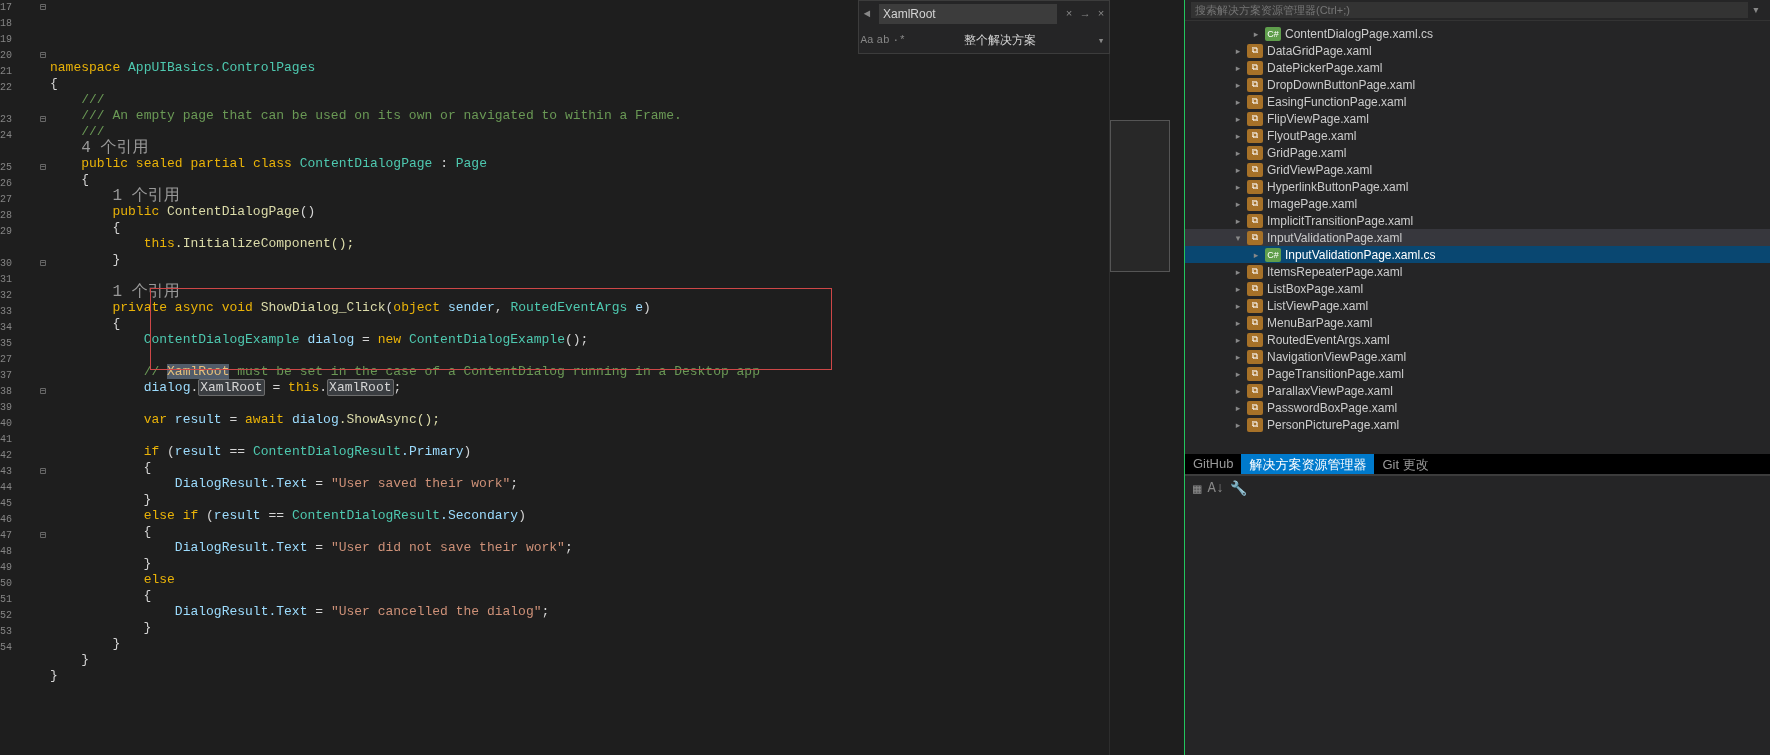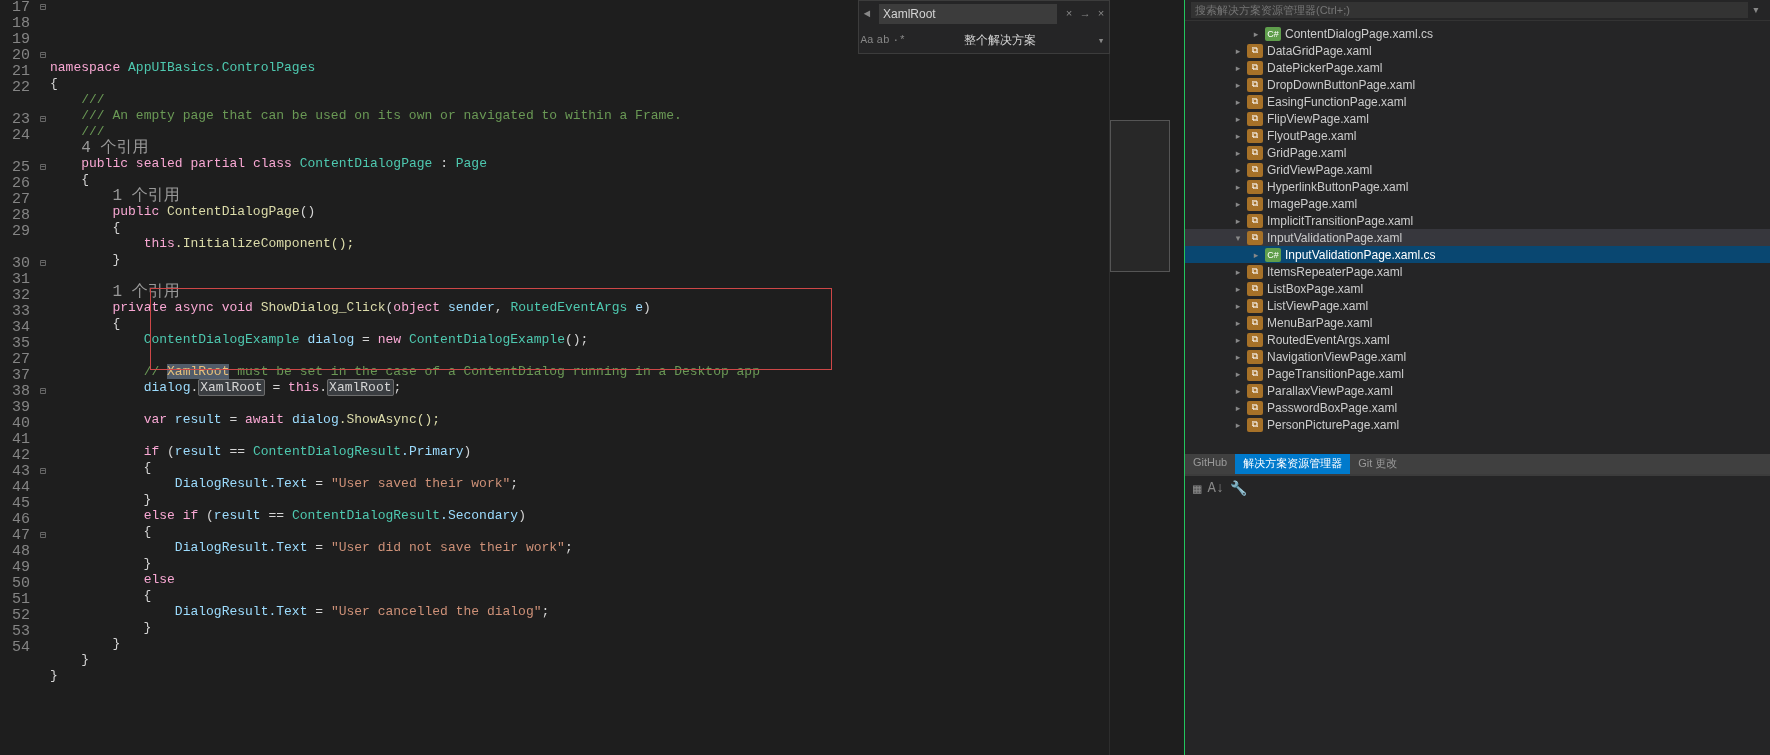--- a/index.html
+++ b/index.html
@@ -1,24 +1,24 @@
 <!DOCTYPE html>
 <html><head>
 <meta charset="utf-8">
 <style>
   html,body{margin:0;padding:0;background:#1e1e1e;color:#d4d4d4;font-family:Consolas,"Courier New",monospace;font-size:13px;width:1770px;height:755px;overflow:hidden}
   .root{display:flex;width:100%;height:100%}
   .editor-pane{display:flex;flex:1;min-width:0}
-  .gutter{background:#1e1e1e;color:#858585;text-align:right;padding:0 6px 0 0;user-select:none;width:30px;font-size:15px}
+  .gutter{background:#1e1e1e;color:#858585;padding:0 6px 0 0;user-select:none;width:30px;font-size:10px}
   .gutter div{height:16px;line-height:16px}
   .fold{width:14px;background:#1e1e1e;user-select:none}
   .fold div{height:16px;text-align:center;color:#808080;font-size:10px;line-height:16px}
   .code{flex:1;position:relative;background:#1e1e1e;white-space:pre;overflow:hidden}
   .line{height:16px;line-height:16px;font-size:13px}
-  .kw{color:#f9a8d4}
+  .kw{color:#eab308}
   .type{color:#4ec9b0}
   .method{color:#dcdcaa}
   .param{color:#9cdcfe}
   .comment{color:#6a9955}
   .str{color:#ce9178}
   .codelens{color:#999;font-size:16px}
   .hl{background:#3a3d41;border:1px solid #6c6c6c;border-radius:2px;padding:0 1px}
   .hlmatch{background:#515c6a;color:#e6c07b}
   .red-box{position:absolute;border:1px solid #ce4747;pointer-events:none}
   .search-bar{position:absolute;top:0;right:660px;width:250px;background:#252526;border:1px solid #3c3c3c;display:flex;align-items:center;height:52px;flex-direction:column}
@@ -33,21 +33,21 @@
   .tree{flex:1;overflow:auto;font-family:"Segoe UI",Arial,sans-serif;font-size:12px;color:#ccc;padding:4px 0}
   .tree-row{display:flex;align-items:center;height:17px;padding-left:30px;cursor:pointer}
   .tree-row.sel{background:#094771;color:#fff}
   .tree-row.active{background:#37373d}
   .tw{width:10px;color:#888;font-size:9px;text-align:center}
   .ficon{width:16px;height:14px;margin:0 4px;display:inline-flex;align-items:center;justify-content:center;font-size:9px;color:#fff;border-radius:2px}
   .ficon.xaml{background:#a67128}
   .ficon.cs{background:#5f9e4c}
   .tree-row.indent2{padding-left:48px}
   .tree-row.indent3{padding-left:66px}
-  .tabs{display:flex;height:20px;background:#404040;font-family:"Segoe UI",Arial;font-size:11px}
+  .tabs{display:flex;height:20px;background:#000000;font-family:"Segoe UI",Arial;font-size:13px}
   .tabs .tab{padding:2px 8px;color:#999;cursor:pointer}
   .tabs .tab.active{background:#007acc;color:#fff}
   .props{height:280px;border-top:1px solid #3c3c3c;background:#252526}
   .props-title{height:20px;padding:2px 8px;color:#ccc;font-family:"Segoe UI",Arial;font-size:12px}
   .props-toolbar{display:flex;gap:6px;padding:4px 8px;color:#888}
   .props-toolbar span{font-size:14px;cursor:pointer}
   .vtrack{width:14px;background:#1e1e1e}
 </style>
 </head>
 <body>

